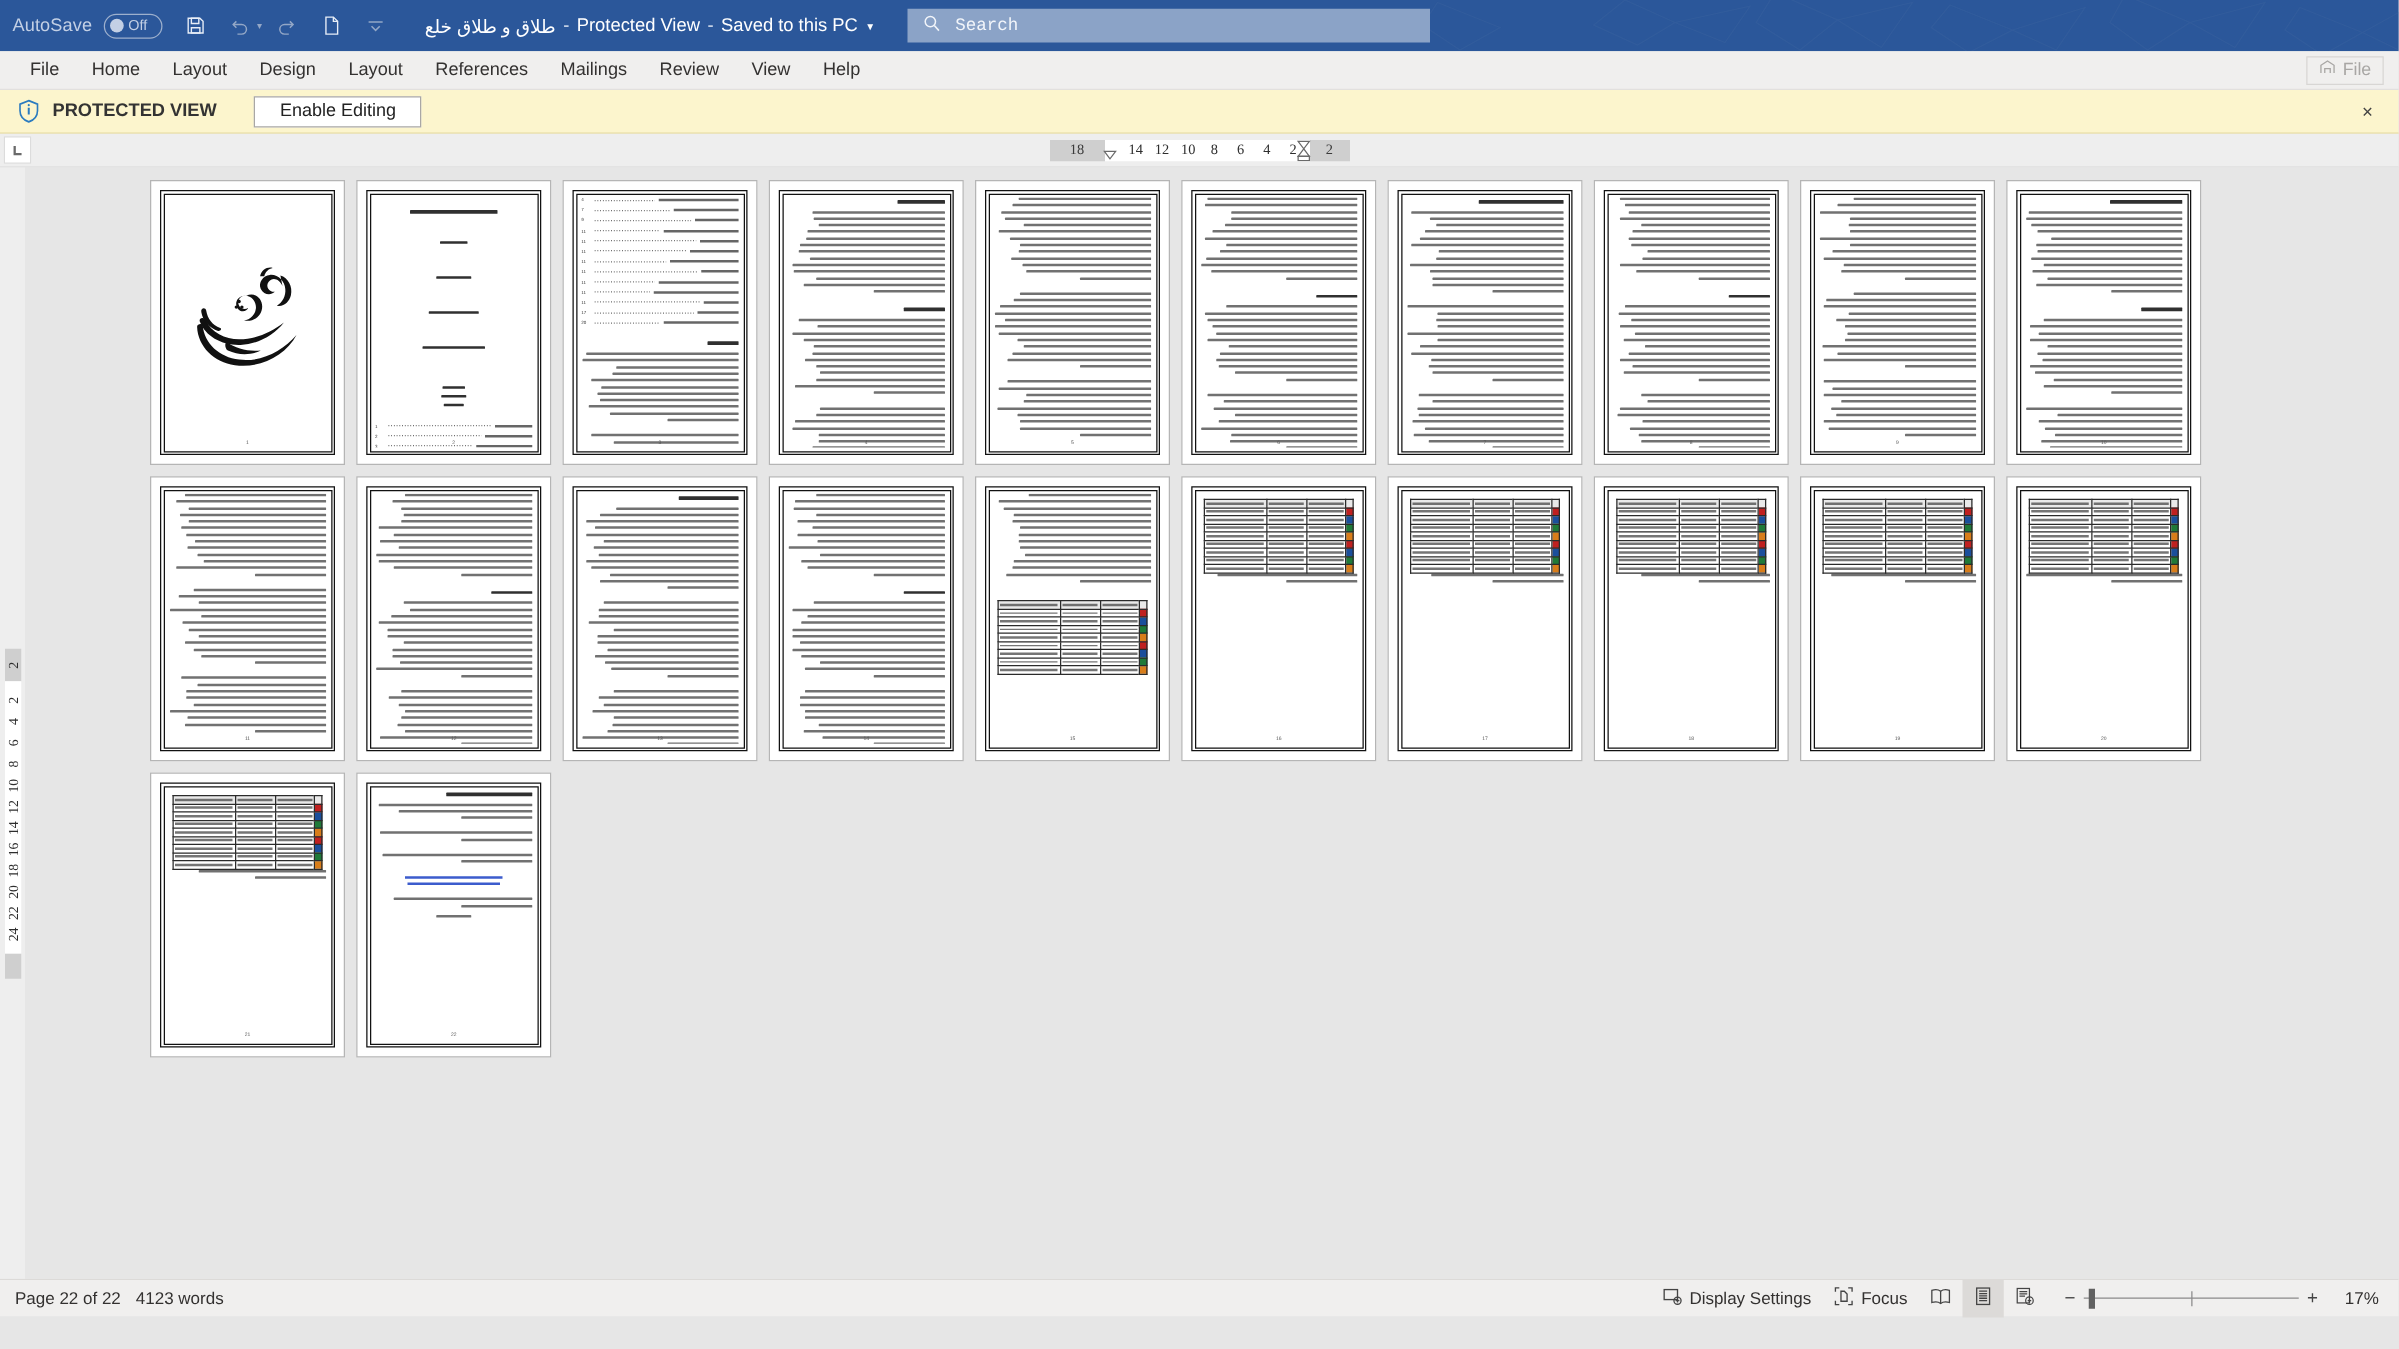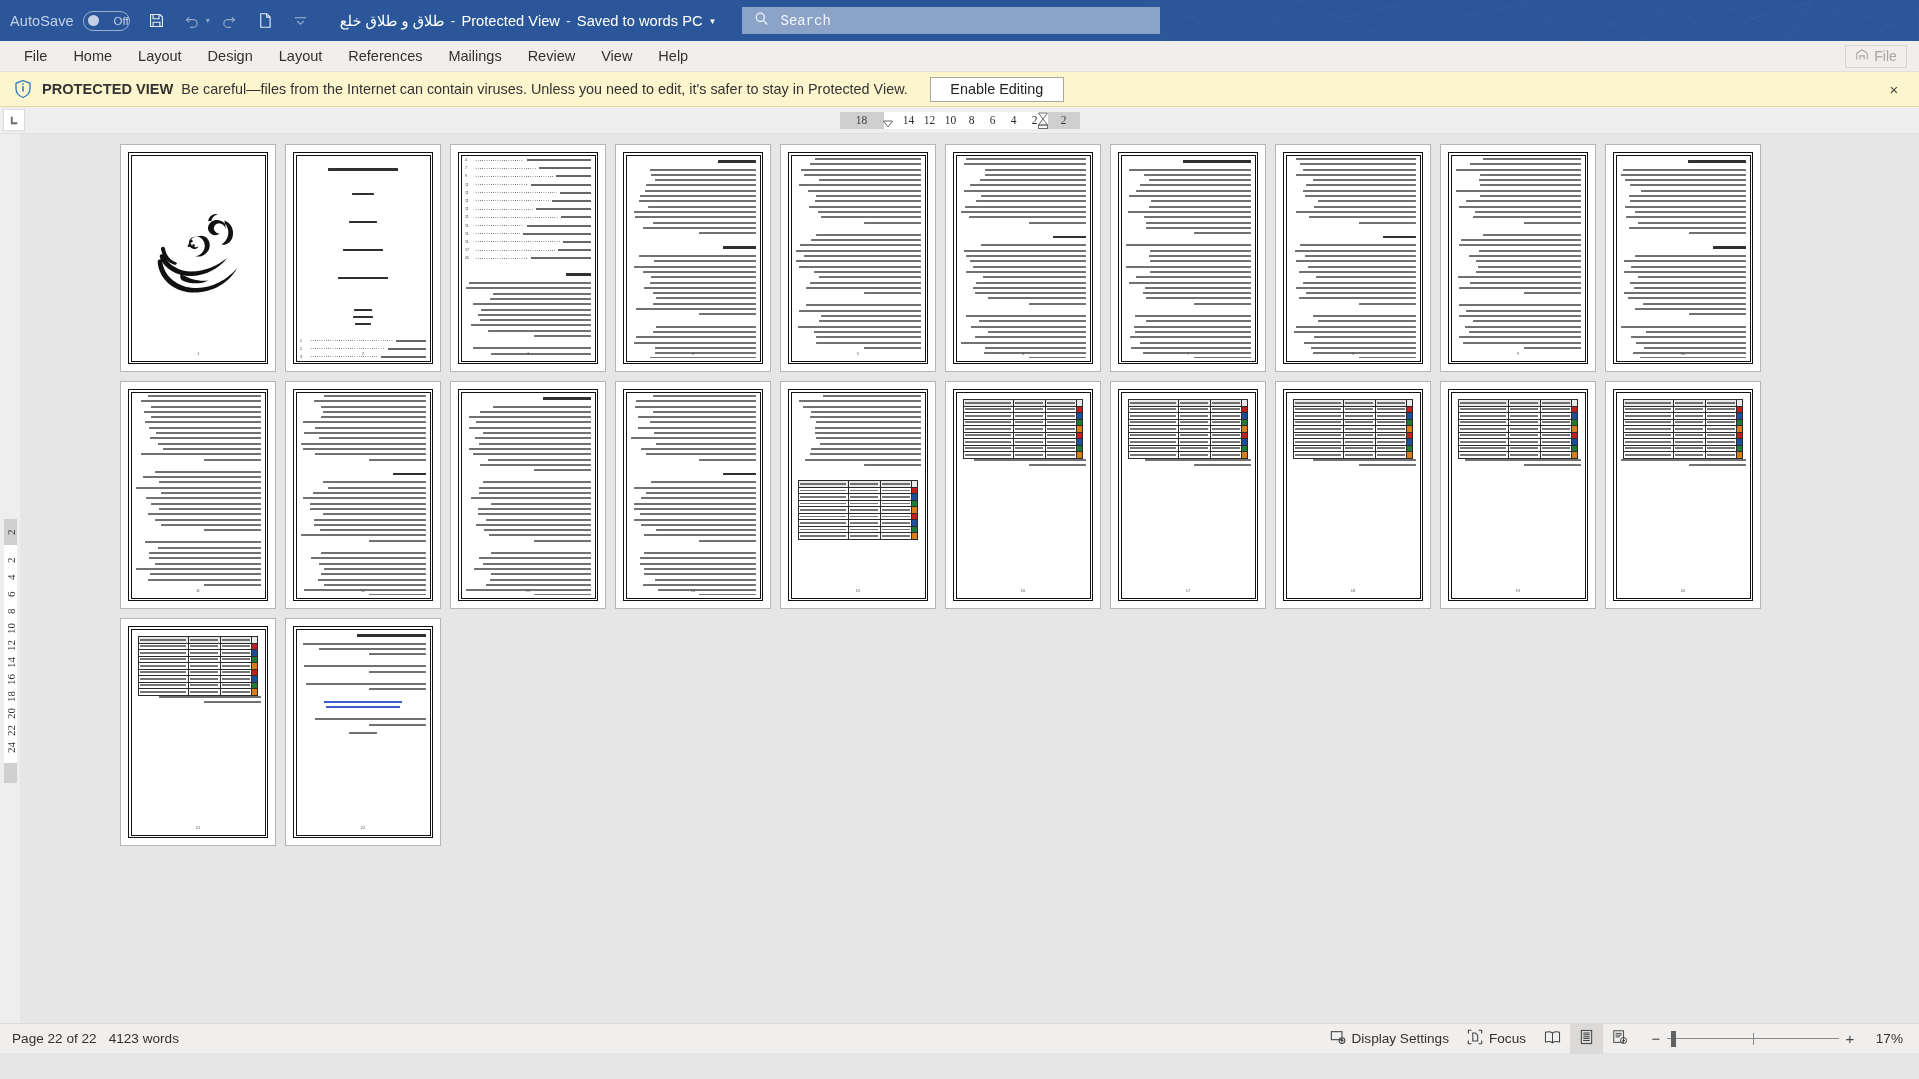--- a/index.html
+++ b/index.html
@@ -23,21 +23,21 @@
   .titlebar-pattern {
     position: absolute; inset: 0;
     pointer-events: none;
     opacity: .45;
   }
   .tb-left { display: flex; align-items: center; padding-left: 10px; gap: 2px; position: relative; z-index: 2;}
   .autosave-label { font-size: 14.5px; color: #c3d0e5; margin-right: 7px; letter-spacing: .1px;}
   .toggle {
     width: 47px; height: 20px; border-radius: 10px;
     border: 1px solid #9db0cd; background: transparent;
-    display: flex; align-items: center; position: relative; justify-content: space-between;
+    display: flex; align-items: center; position: relative;
   }
   .toggle .knob {
     width: 11px; height: 11px; border-radius: 50%;
     background: #c3d0e5; margin-left: 4px;
   }
   .toggle .off-label { font-size: 11.5px; color: #c3d0e5; margin-left: 4px; }
   .tb-icon {
     width: 34px; height: 34px;
     display: flex; align-items: center; justify-content: center;
     color: #e8eef7;
@@ -382,21 +382,21 @@
           <path d="M4.5 8.5 L8 12 L11.5 8.5"></path>
       </svg>
     </span>
   </div>
 
   <div class="tb-title">
     <span>طلاق و طلاق خلع</span>
     <span class="sep">-</span>
     <span>Protected View</span>
     <span class="sep">-</span>
-    <span>Saved to words PC</span>
+    <span>Saved to this PC</span>
     <span class="dd">▼</span>
   </div>
 
   <div class="tb-search-wrap">
     <div class="tb-search">
       <span>
         <svg width="15" height="15" viewBox="0 0 16 16" fill="none" stroke="#f2f5fa" stroke-width="1.3">
           <circle cx="6.7" cy="6.7" r="4.4"></circle>
             <path d="M10.1 10.1 L14 14.4"></path>
         </svg>
@@ -431,21 +431,20 @@
 
 <div class="protected-bar">
   <span class="pv-icon">
     <svg width="20" height="20" viewBox="0 0 20 20" fill="none" stroke="#2b7bbf" stroke-width="1.3">
       <path d="M10 1.5 L17 4.3 v5.2 c0 4.4 -3 7.5 -7 9 c-4 -1.5 -7 -4.6 -7 -9 V4.3 Z"></path>
       <path d="M10 7.2 v5.4" stroke-width="1.6"></path>
         <circle cx="10" cy="5.1" r=".85" fill="#2b7bbf" stroke="none"></circle>
     </svg>
   </span>
   <span class="pv-strong">PROTECTED VIEW</span>
-  <span class="pv-text">Be careful—files from the Internet can contain viruses. Unless you need to edit, it's safer to stay in Protected View.</span>
   <button class="enable-btn">Enable Editing</button>
   <span class="pv-close">×</span>
 </div>
 
 <div class="ruler-row">
   <div class="tabstop-selector">
     <svg width="11" height="11" viewBox="0 0 12 12" stroke="#6a6a6a" stroke-width="2" fill="none">
       <path d="M3 2 v7 h6"></path>
     </svg>
   </div>

